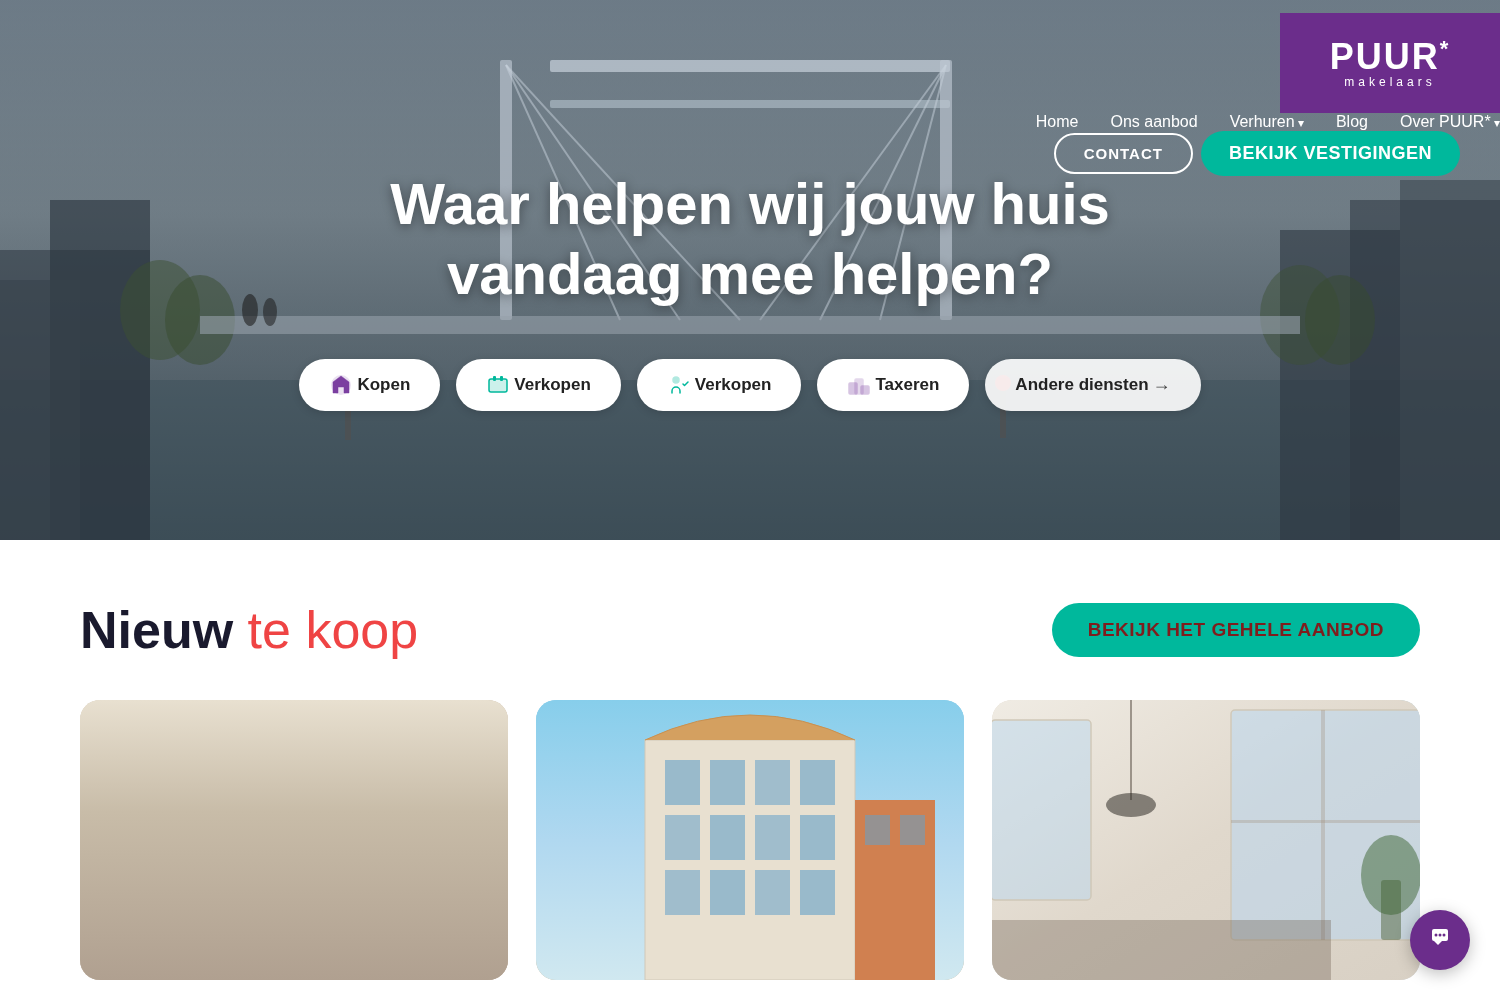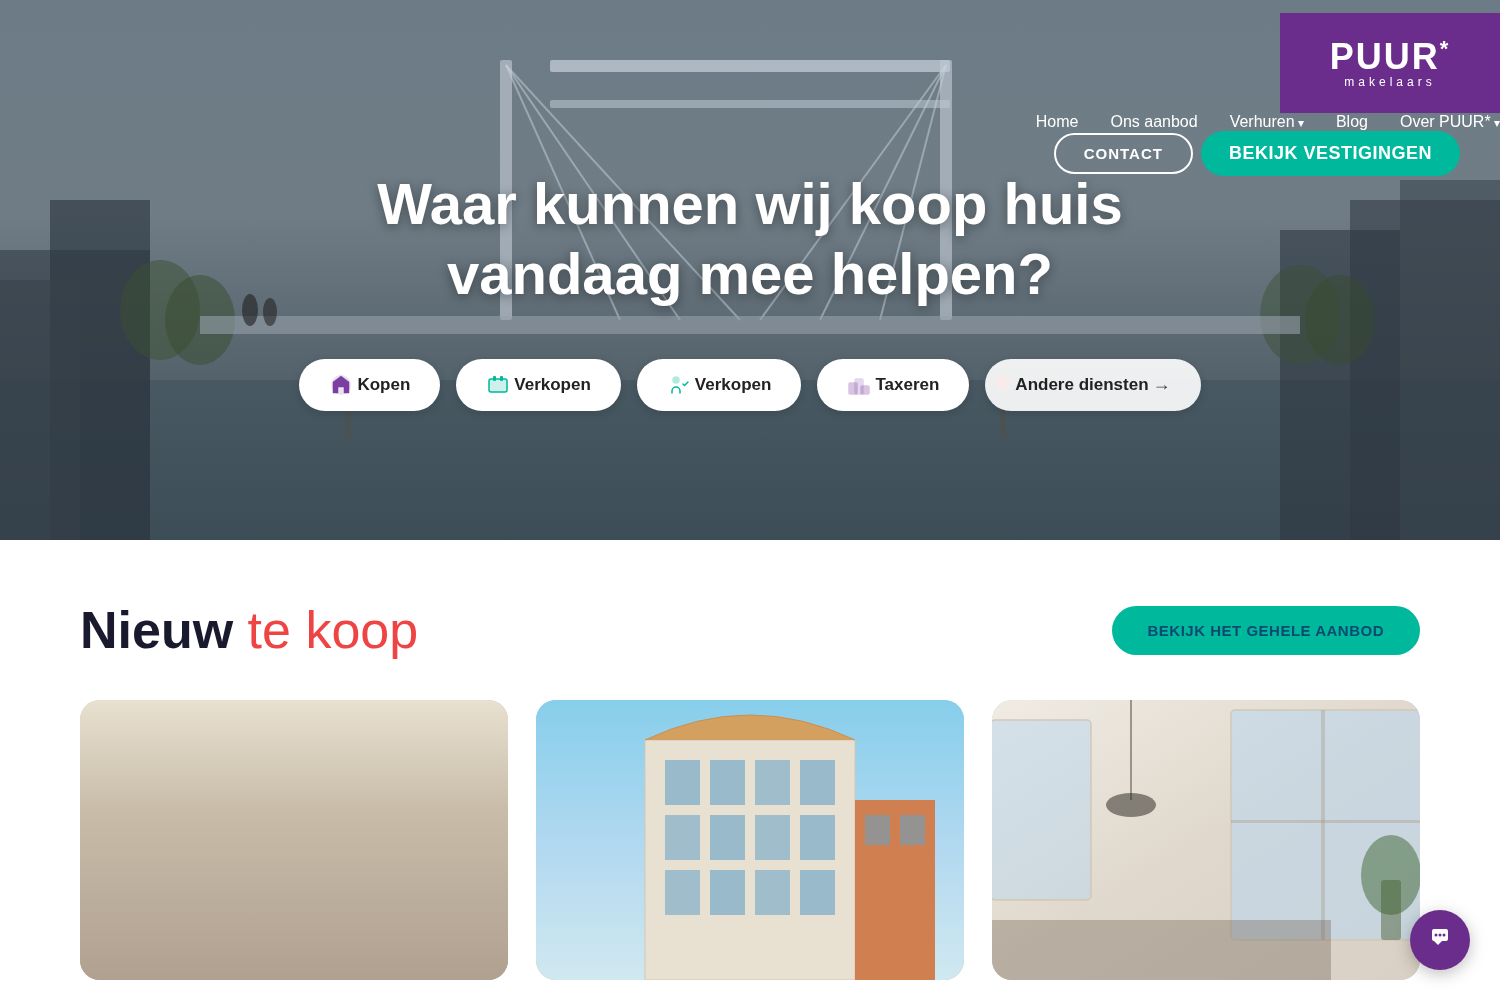--- a/index.html
+++ b/index.html
@@ -176,25 +176,25 @@
       font-size: 52px;
       font-weight: 800;
       color: #1a1a2e;
     }
     .nieuw-title .te-koop {
       color: #ef4444;
       font-weight: 400;
     }
     .btn-aanbod {
       background: #00b89c;
-      color: #0c4a6e;
+      color: #7f1d1d;
       border: none;
       padding: 16px 36px;
       border-radius: 30px;
-      font-size: 15px;
+      font-size: 19px;
       font-weight: 700;
       cursor: pointer;
       letter-spacing: 0.5px;
     }
 
     
     .property-cards {
       display: flex;
       gap: 28px;
     }
@@ -330,21 +330,21 @@
 
       <rect x="200" y="316" width="1100" height="18" fill="rgba(150,160,170,0.6)"></rect>
 
       <ellipse cx="250" cy="310" rx="8" ry="16" fill="rgba(30,30,30,0.6)"></ellipse>
       <ellipse cx="270" cy="312" rx="7" ry="14" fill="rgba(30,30,30,0.55)"></ellipse>
     </svg>
   </div>
 
   <div class="hero-content">
     <h1 class="hero-title">
-      <span>Waar kunnen wij koop huis</span><br>
+      <span>Waar helpen wij jouw huis</span><br>
       <span>vandaag mee helpen?</span>
     </h1>
     <div class="service-buttons">
 
       <button class="service-btn">
         <span class="btn-icon">
           <svg width="24" height="24" viewBox="0 0 24 24" fill="none">
             <circle cx="12" cy="12" r="10" fill="#7b3fa0" opacity="0.15"></circle>
             <path d="M12 3L4 9v11h5v-6h6v6h5V9L12 3z" fill="#7b3fa0" stroke="#7b3fa0" stroke-width="0.5"></path>
           </svg>

